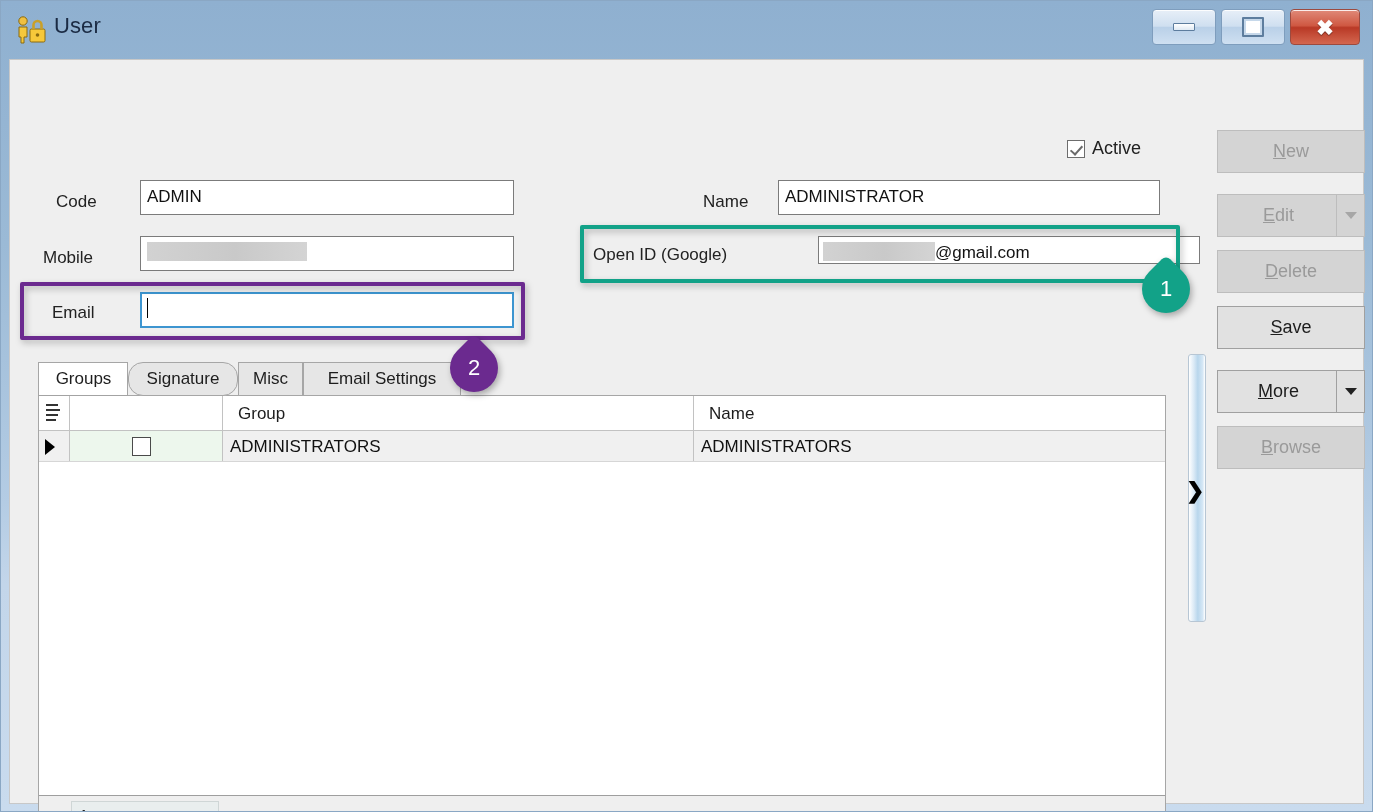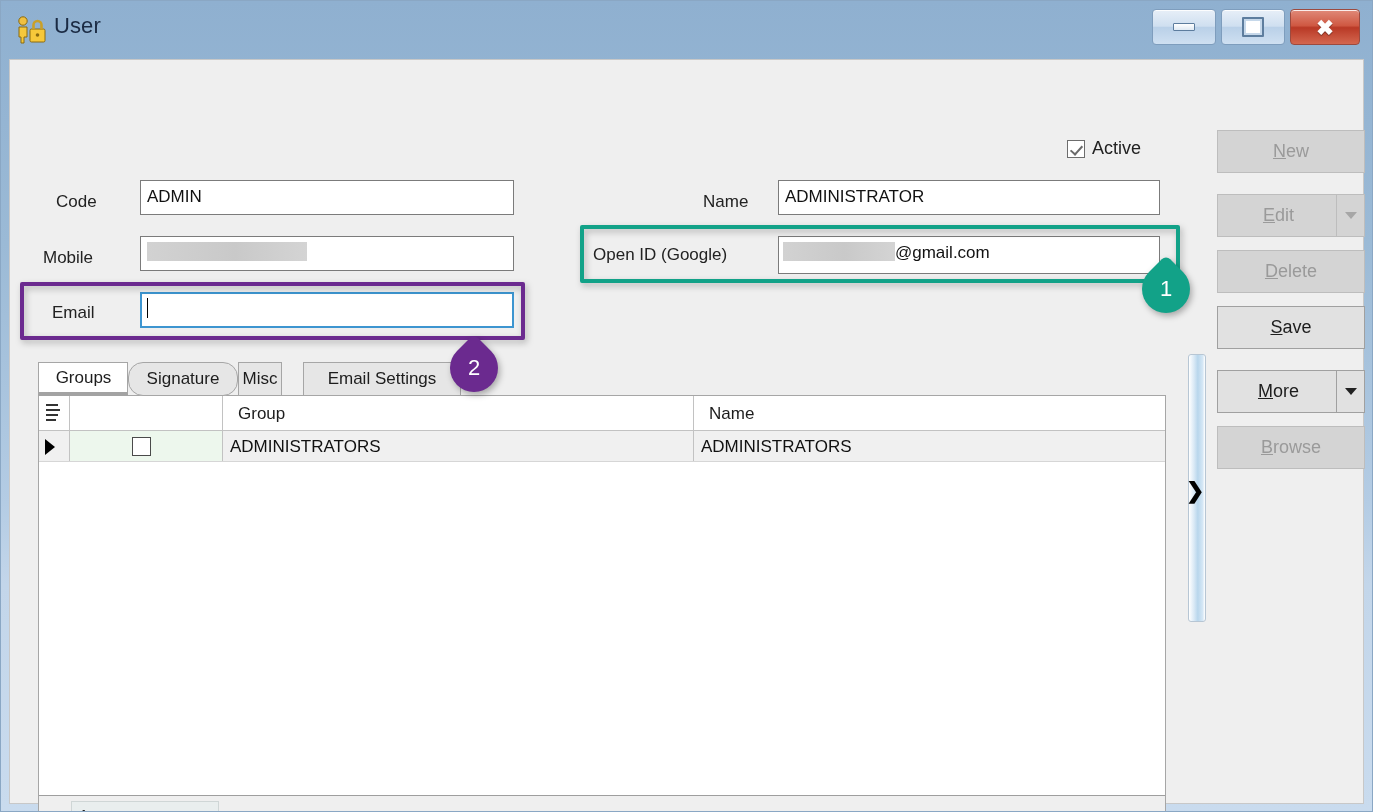--- a/index.html
+++ b/index.html
@@ -206,21 +206,21 @@
     box-sizing: border-box;
     border: 1px solid #a6a6a6;
     background: #e6e6e6;
     display: flex; align-items: center; justify-content: center;
     font-size: 17px; color: #1d1d1d;
     padding: 0 11px;
     cursor: default;
   }
   .tab.active {
     background: #ffffff;
-    border-bottom: 4px solid #a3a3a3;
+    border-bottom: 1px solid #a3a3a3;
     z-index: 2;
     padding-left: 12px;
   }
 
   
   .gridpanel {
     position: absolute;
     left: 28px; top: 336px;
     width: 1128px; height: 440px;
     box-sizing: border-box;
@@ -407,21 +407,21 @@
 
     <div class="lbl" style="left:693px; top:132px;">Name</div>
     <div class="fld" style="left:768px; top:120px; width:382px; height:35px;">ADMINISTRATOR</div>
 
     <div class="lbl" style="left:33px; top:188px;">Mobile</div>
     <div class="fld" style="left:130px; top:176px; width:374px; height:35px;">
       <span class="redact" style="width:160px;"></span>
     </div>
 
     <div class="lbl" style="left:583px; top:185px;">Open ID (Google)</div>
-    <div class="fld" style="left:768px; top:176px; width:382px; height:38px; padding-left:4px;">
+    <div class="fld" style="left:808px; top:176px; width:382px; height:28px; padding-left:4px;">
       <span class="redact" style="width:112px;"></span><span>@gmail.com</span>
     </div>
 
     <div class="lbl" style="left:42px; top:243px;">Email</div>
     <div class="fld focused" style="left:130px; top:232px; width:374px; height:36px;">
       <span class="caret"></span>
     </div>
 
     <div class="btncol">
 
@@ -455,21 +455,21 @@
 
 
       <div class="btn disabled">
         <span class="lblwrap"><span class="u">B</span><span>rowse</span></span>
       </div>
     </div>
 
     <div class="tabstrip">
       <div class="tab active" style="left:0px; width:90px;">Groups</div>
       <div class="tab" style="left:90px; width:110px;border-radius:15px;">Signature</div>
-      <div class="tab" style="left:200px; width:44px;">Misc</div>
+      <div class="tab" style="left:200px; width:65px;">Misc</div>
       <div class="tab" style="left:265px; width:158px;">Email Settings</div>
     </div>
 
     <div class="gridpanel">
 
       <div class="gridhead">
         <div class="menu-glyph">
             <i></i>
             <i></i>
             <i></i>

